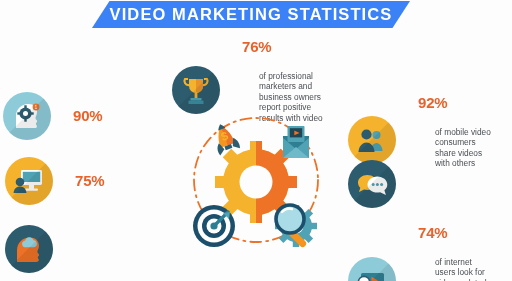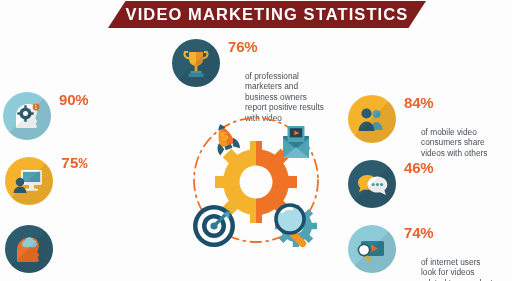--- a/index.html
+++ b/index.html
@@ -6,32 +6,32 @@
   body{
     width:512px;height:281px;overflow:hidden;
     background:#ffffff;
     font-family:"Liberation Sans",sans-serif;
     position:relative;
   }
   #page{position:absolute;inset:0;background:#fdfdfd;}
 
   
   .banner{
-    position:absolute;left:108px;top:1px;width:318px;height:27px;
-    background:#7f1d1d;
+    position:absolute;left:92px;top:1px;width:318px;height:27px;
+    background:#3b82f6;
     clip-path:polygon(5.5% 0%,100% 0%,94.5% 100%,0% 100%);
     display:flex;align-items:center;justify-content:center;
   }
   .banner-text{
     color:#ffffff;font-weight:bold;font-size:16.5px;letter-spacing:1.1px;
     white-space:nowrap;
   }
 
   
-  .stat{position:absolute;display:flex;align-items:flex-start;}
+  .stat{position:absolute;display:flex;align-items:center;gap:14px;}
   .badge{
     flex:0 0 auto;border-radius:50%;position:relative;overflow:hidden;
   }
   .badge .shadow{
     position:absolute;left:0;top:0;width:100%;height:100%;
     background:linear-gradient(135deg,rgba(0,0,0,0) 48%,rgba(0,0,0,0.08) 50%,rgba(0,0,0,0.08) 100%);
   }
   .badge svg{position:absolute;left:0;top:0;}
   .txt{padding-left:8px;}
   .pct{
@@ -94,21 +94,21 @@
         <circle cx="33" cy="15" r="3.4" fill="#ED7126"></circle>
         <text x="33" y="17.3" font-size="5" fill="#ffffff" text-anchor="middle" font-family="Liberation Sans">1</text>
       </svg>
       <div class="shadow"></div>
     </div>
     <div class="txt">
       <p class="pct">90%</p>
     </div>
   </div>
 
-  <div class="stat" style="left:5px;top:157px;width:160px;font-family:Liberation Mono, monospace;">
+  <div class="stat" style="left:5px;top:157px;width:160px;">
     <div class="badge b48" style="background:#F5B22D;">
       <svg width="48" height="48" viewBox="0 0 48 48">
         <rect x="16" y="13" width="21" height="15" rx="1.4" fill="#ffffff"></rect>
         <rect x="17.8" y="14.8" width="17.4" height="10.2" fill="#4FA3B5"></rect>
         <rect x="24" y="28" width="5" height="4" fill="#ffffff"></rect>
         <rect x="20" y="31.6" width="13" height="2.2" rx="1" fill="#ffffff"></rect>
         <circle cx="15" cy="25" r="4.3" fill="#2D5C6E"></circle>
         <path d="M8.6 36c0-4 2.9-6.6 6.4-6.6s6.4 2.6 6.4 6.6z" fill="#2D5C6E"></path>
       </svg>
       <div class="shadow"></div>
@@ -135,38 +135,37 @@
     <div class="badge b48" style="background:#F5B22D;">
       <svg width="48" height="48" viewBox="0 0 48 48">
         <circle cx="28.5" cy="19" r="4" fill="#4FA3B5"></circle>
         <path d="M22.5 35c0-4 2.7-8 6-8s6 4 6 8z" fill="#4FA3B5"></path>
         <circle cx="18.5" cy="18.5" r="5.1" fill="#2D5C6E"></circle>
         <path d="M10.5 36c0-5 3.6-9.5 8-9.5s8 4.5 8 9.5z" fill="#2D5C6E"></path>
       </svg>
       <div class="shadow"></div>
     </div>
     <div class="txt">
-      <p class="pct">84%</p>
+      <p class="pct">92%</p>
       <p class="desc">of mobile video consumers share videos with others</p>
     </div>
   </div>
 
   <div class="stat" style="left:348px;top:160px;width:162px;">
     <div class="badge b48" style="background:#2D5C6E;">
       <svg width="48" height="48" viewBox="0 0 48 48">
         <path d="M10 22.5c0-4.2 4.2-7.5 9.4-7.5s9.4 3.3 9.4 7.5-4.2 7.5-9.4 7.5c-1.2 0-2.4-.2-3.4-.5L11 32l1.3-4.2c-1.4-1.4-2.3-3.2-2.3-5.3z" fill="#F5B22D"></path>
         <path d="M19.5 24.5c0-4.5 4.4-8.1 9.9-8.1s9.9 3.6 9.9 8.1c0 2.3-1.1 4.3-2.9 5.8l1.5 4.7-5.8-2.7c-.9.2-1.8.3-2.7.3-5.5 0-9.9-3.6-9.9-8.1z" fill="#ffffff"></path>
         <circle cx="25.2" cy="24.6" r="1.5" fill="#4FA3B5"></circle>
         <circle cx="29.4" cy="24.6" r="1.5" fill="#4FA3B5"></circle>
         <circle cx="33.6" cy="24.6" r="1.5" fill="#4FA3B5"></circle>
       </svg>
       <div class="shadow"></div>
     </div>
     <div class="txt">
-      <p class="pct">46%</p>
     </div>
   </div>
 
   <div class="stat" style="left:348px;top:225px;width:162px;">
     <div class="badge b48" style="background:#8ECBD9;">
       <svg width="48" height="48" viewBox="0 0 48 48">
         <rect x="13" y="16" width="23" height="15" rx="1.6" fill="#2F7F92"></rect>
         <path d="M23.5 19.8l6.4 3.7-6.4 3.7z" fill="#ED7126"></path>
         <rect x="17.5" y="28.5" width="9" height="3" rx="1.5" transform="rotate(45 17.5 28.5)" fill="#F5B22D"></rect>
         <circle cx="16" cy="25" r="5.6" fill="#ffffff"></circle>

